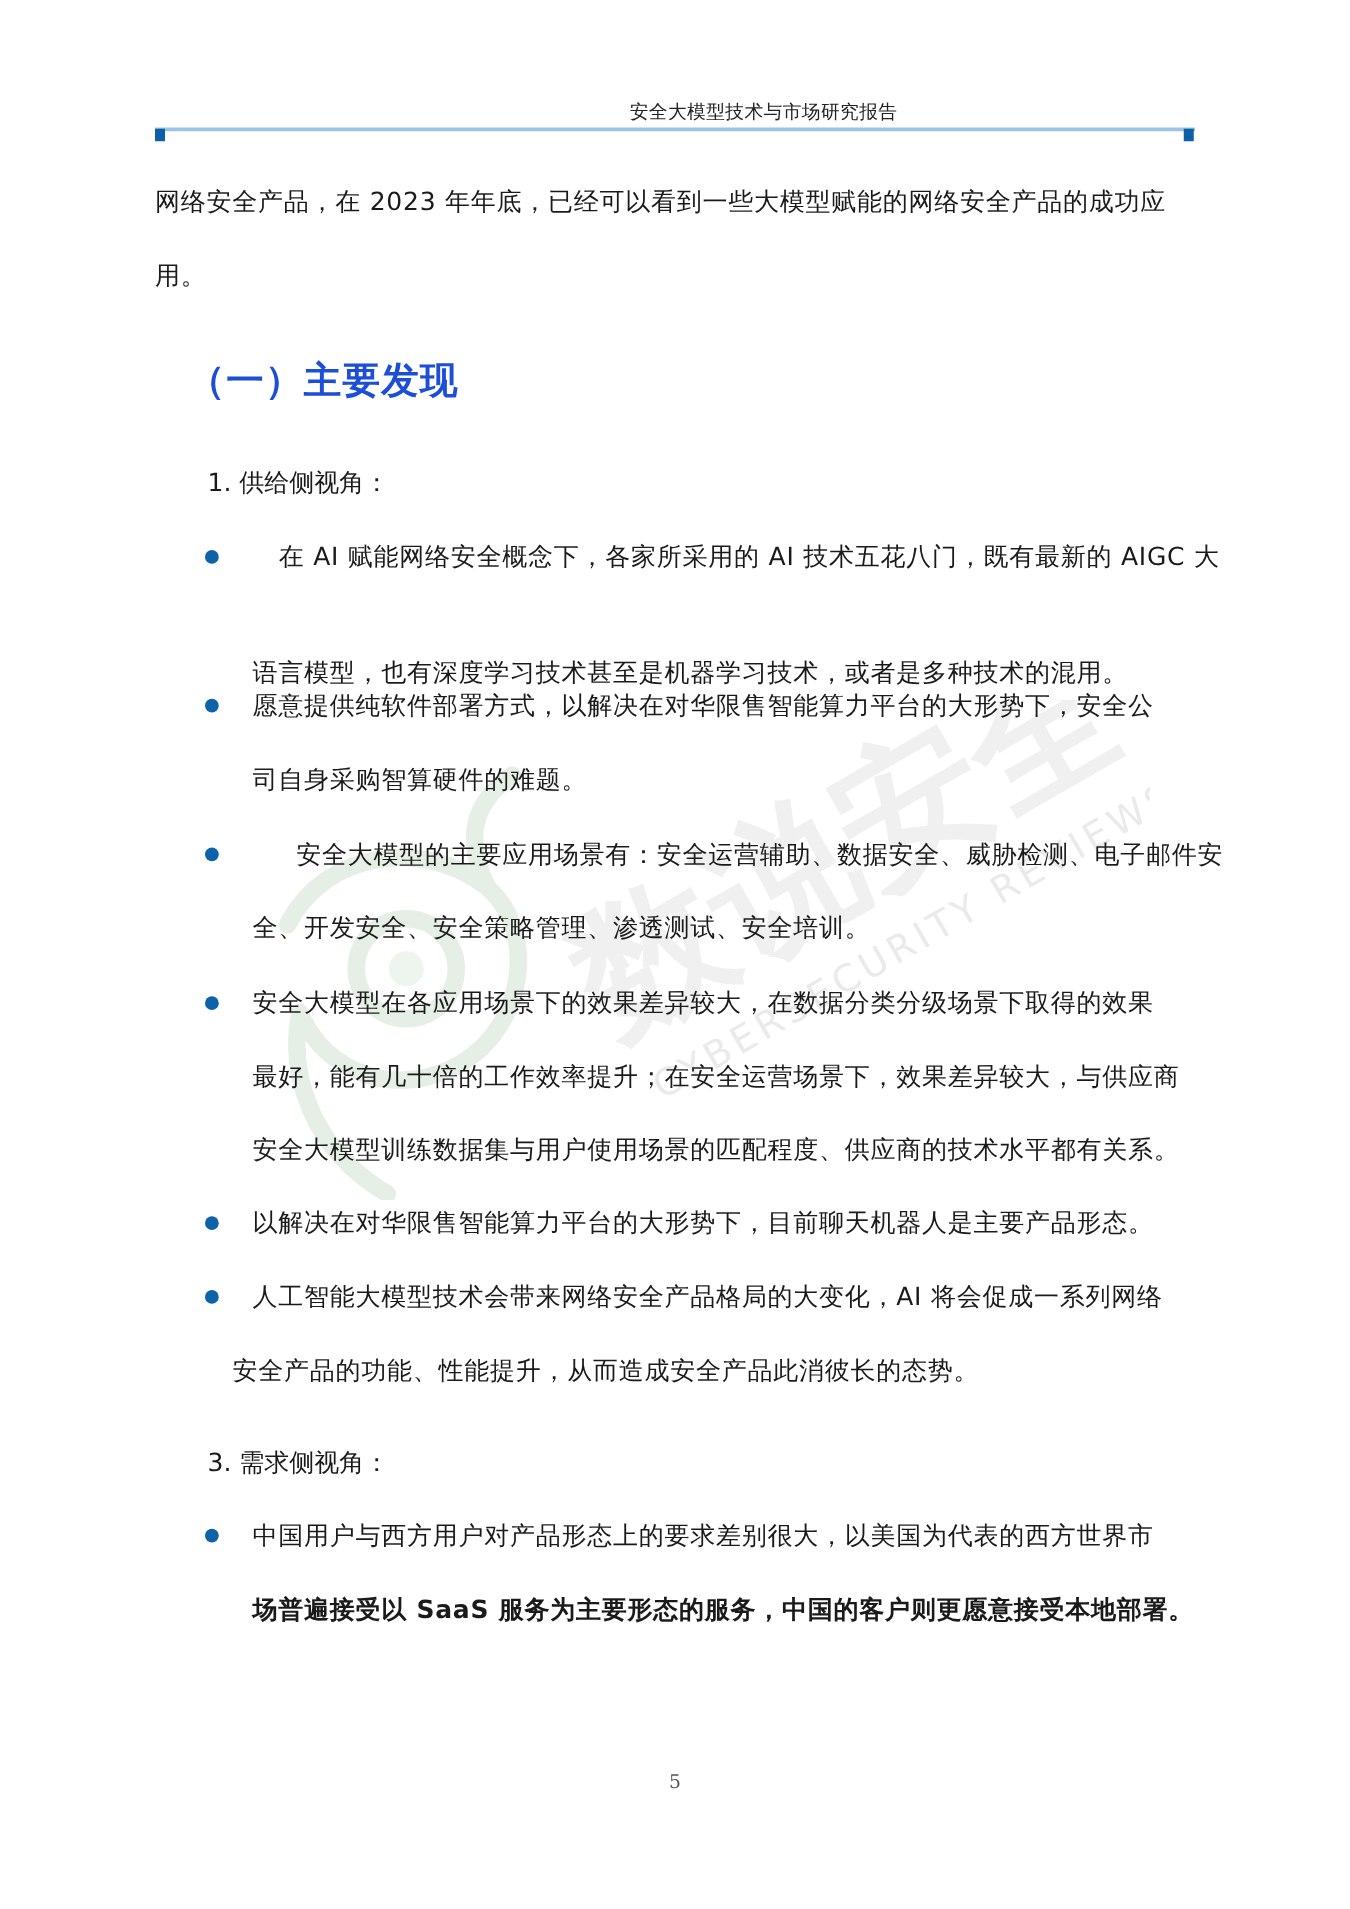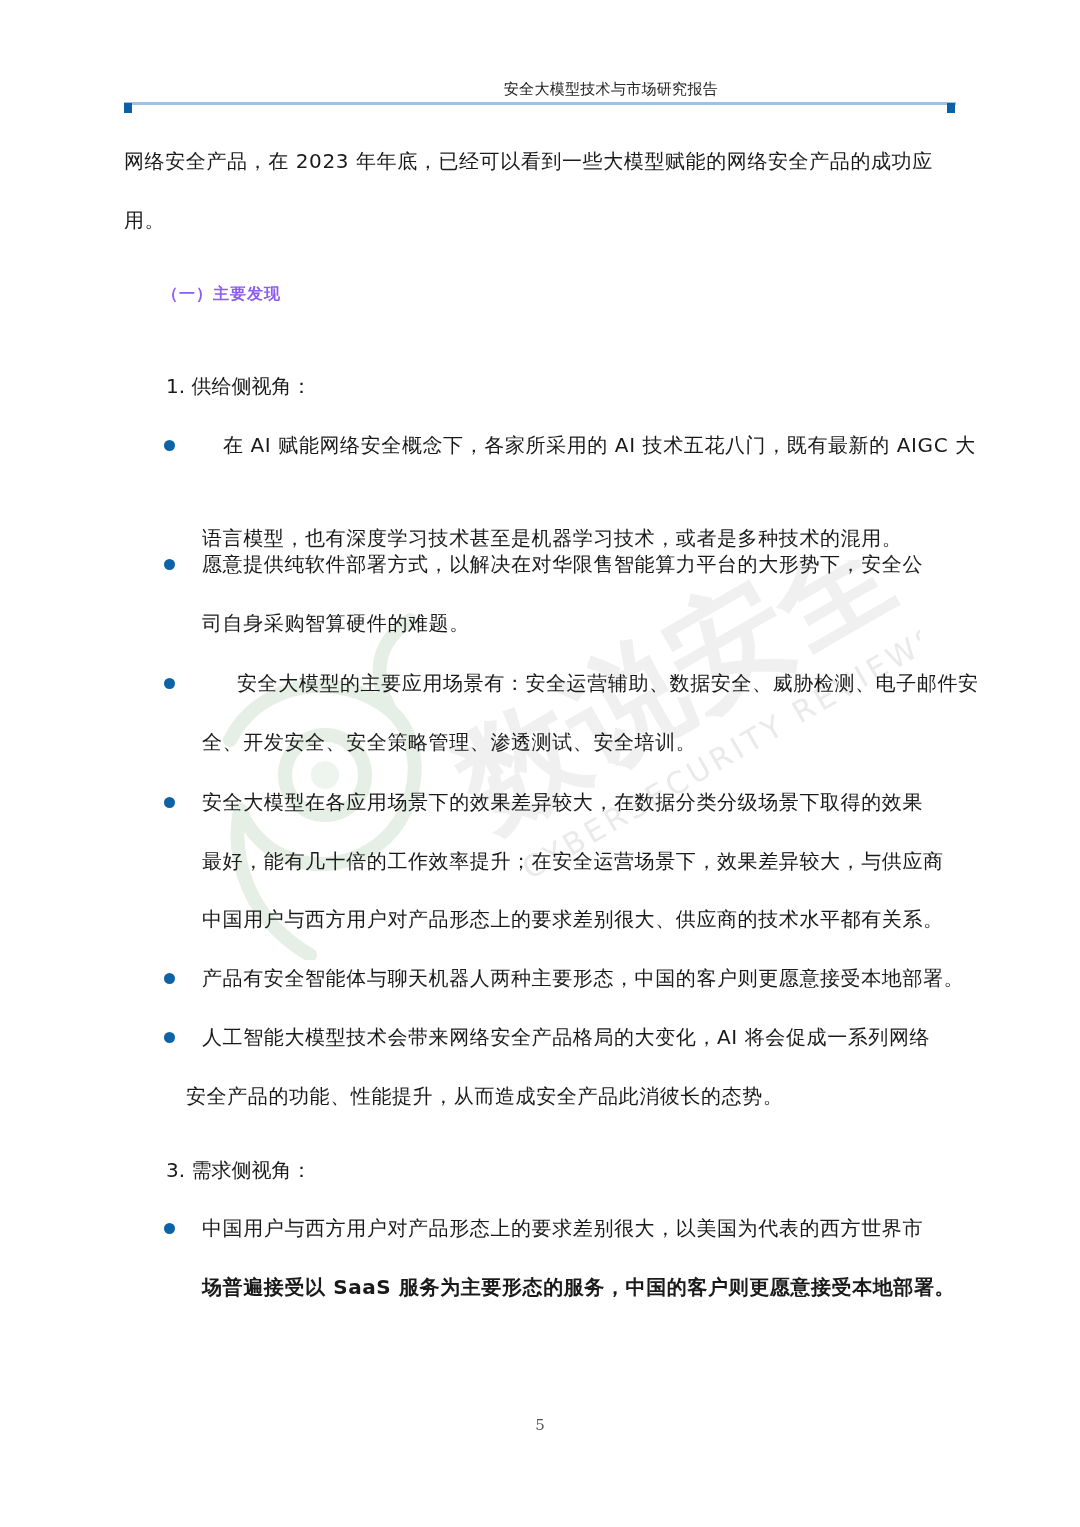--- a/index.html
+++ b/index.html
@@ -69,26 +69,25 @@
       position: absolute;
       font-size: 20px;
       white-space: nowrap;
       color: #1a1a1a;
       letter-spacing: 0.6px;
     }
     .section-heading {
       position: absolute;
       left: 150px;
       top: 284px;
-      font-size: 16px;
+      font-size: 30px;
       font-weight: bold;
-      color: #8b5cf6;
+      color: #1d4ed8;
       white-space: nowrap;
       letter-spacing: 1px;
-      margin-left: 12px;
     }
     .sub-heading {
       position: absolute;
       font-size: 20px;
       white-space: nowrap;
       color: #1a1a1a;
     }
     .bullet {
       position: absolute;
       left: 164px;
@@ -151,24 +150,24 @@
   <div class="body-line" style="left:202px; top:551px;">愿意提供纯软件部署方式，以解决在对华限售智能算力平台的大形势下，安全公</div>
   <div class="body-line" style="left:202px; top:610px;">司自身采购智算硬件的难题。</div>
 
   <div class="bullet" style="top:678px;"></div>
   <div class="body-line" style="left:202px; top:670px;margin-left:35px;">安全大模型的主要应用场景有：安全运营辅助、数据安全、威胁检测、电子邮件安</div>
   <div class="body-line" style="left:202px; top:729px;">全、开发安全、安全策略管理、渗透测试、安全培训。</div>
 
   <div class="bullet" style="top:797px;"></div>
   <div class="body-line" style="left:202px; top:789px;">安全大模型在各应用场景下的效果差异较大，在数据分类分级场景下取得的效果</div>
   <div class="body-line" style="left:202px; top:848px;">最好，能有几十倍的工作效率提升；在安全运营场景下，效果差异较大，与供应商</div>
-  <div class="body-line" style="left:202px; top:906px;">中国用户与西方用户对产品形态上的要求差别很大、供应商的技术水平都有关系。</div>
+  <div class="body-line" style="left:202px; top:906px;">安全大模型训练数据集与用户使用场景的匹配程度、供应商的技术水平都有关系。</div>
 
   <div class="bullet" style="top:973px;"></div>
-  <div class="body-line" style="left:202px; top:965px;">产品有安全智能体与聊天机器人两种主要形态，中国的客户则更愿意接受本地部署。</div>
+  <div class="body-line" style="left:202px; top:965px;">以解决在对华限售智能算力平台的大形势下，目前聊天机器人是主要产品形态。</div>
 
   <div class="bullet" style="top:1032px;"></div>
   <div class="body-line" style="left:202px; top:1024px;">人工智能大模型技术会带来网络安全产品格局的大变化，AI 将会促成一系列网络</div>
   <div class="body-line" style="left:186px; top:1083px;text-align:center;">安全产品的功能、性能提升，从而造成安全产品此消彼长的态势。</div>
 
   <div class="sub-heading" style="left:166px; top:1157px;">3.  需求侧视角：</div>
 
   <div class="bullet" style="top:1223px;"></div>
   <div class="body-line" style="left:202px; top:1215px;">中国用户与西方用户对产品形态上的要求差别很大，以美国为代表的西方世界市</div>
   <div class="body-line" style="left:202px; top:1274px;font-weight:bold;">场普遍接受以 SaaS 服务为主要形态的服务，中国的客户则更愿意接受本地部署。</div>

